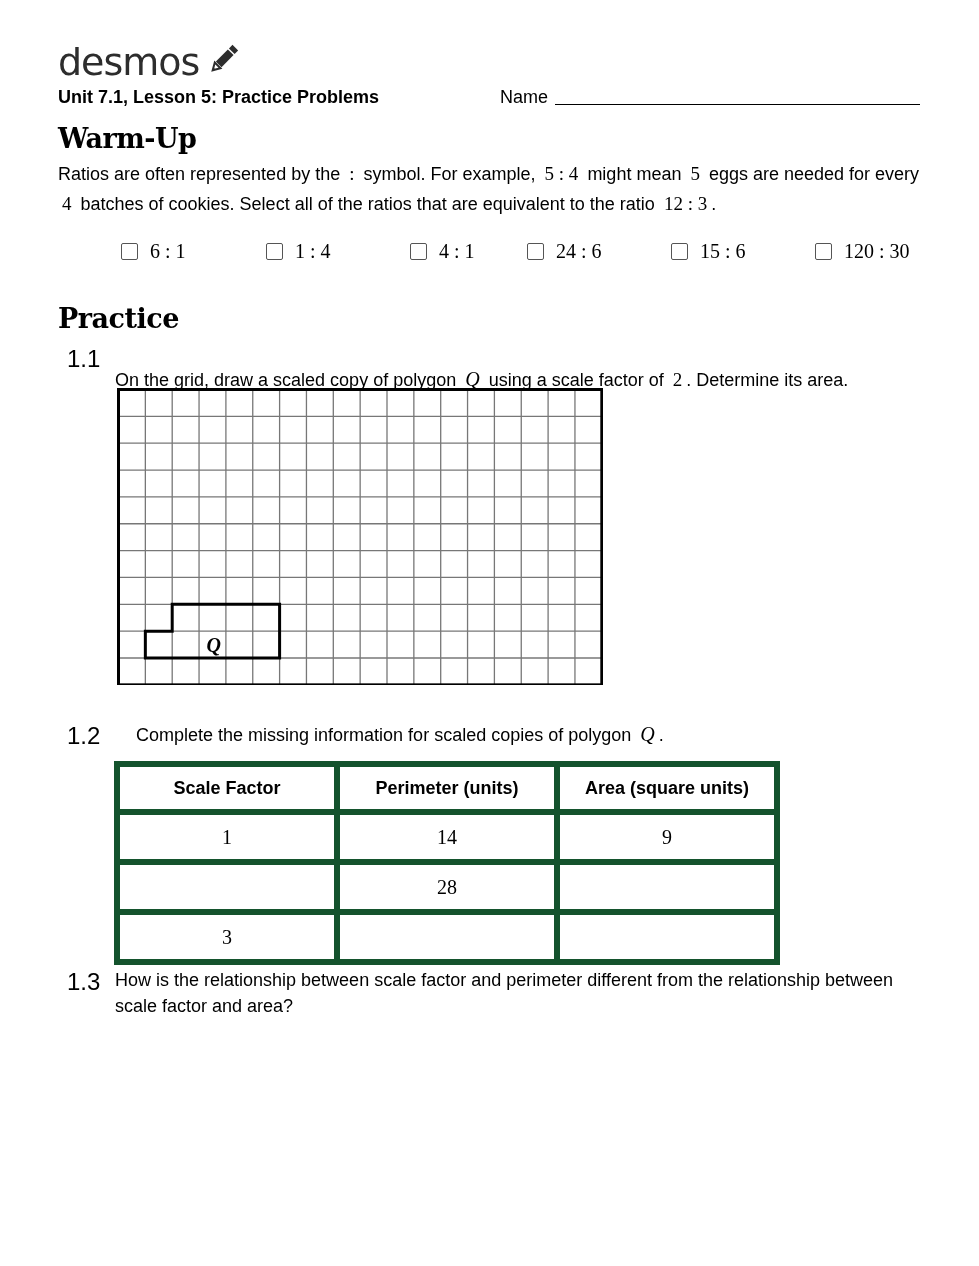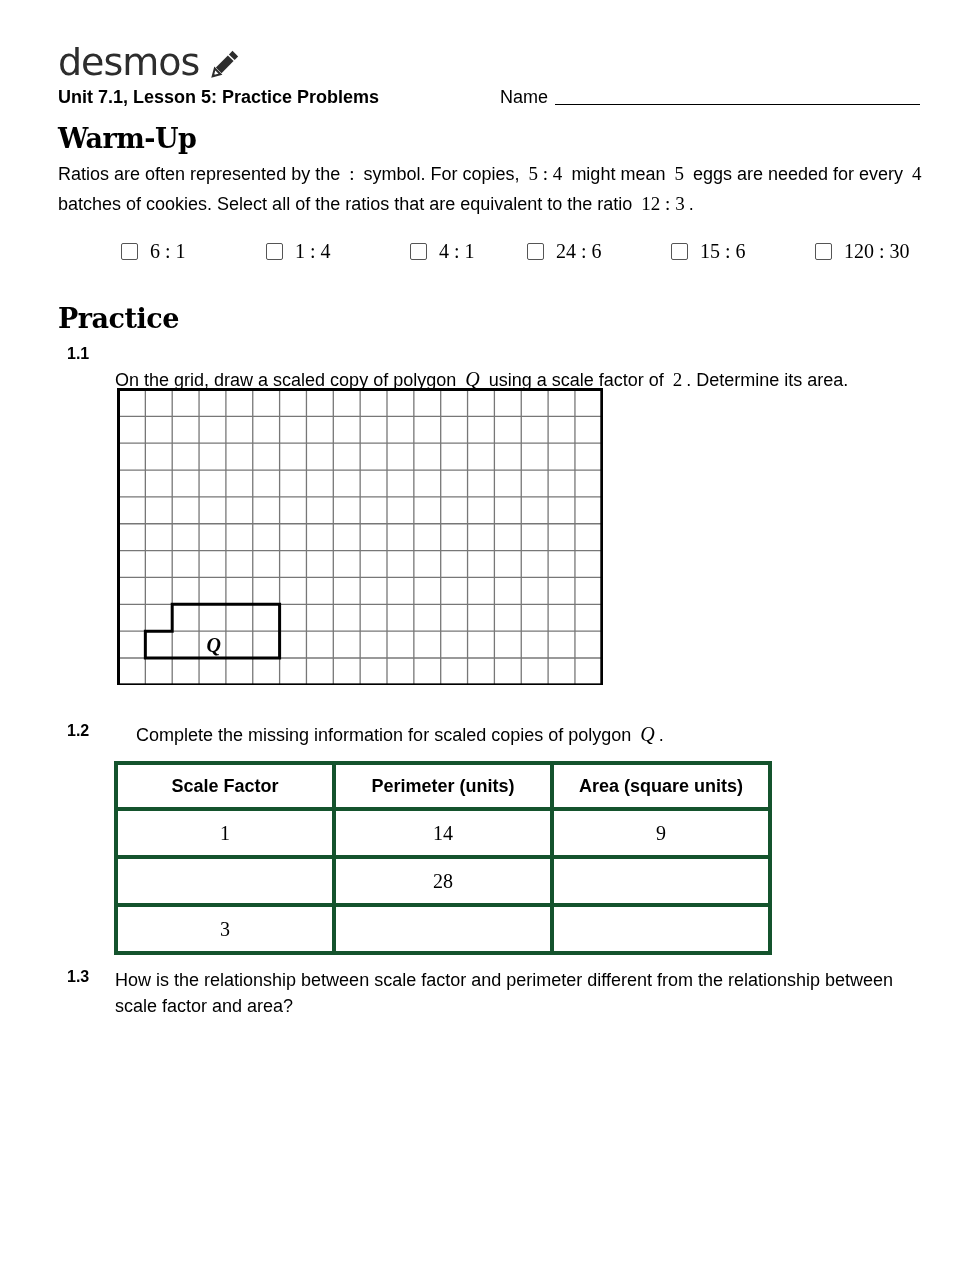--- a/index.html
+++ b/index.html
@@ -1,40 +1,40 @@
 <!DOCTYPE html>
 <html><head>
 <meta charset="utf-8">
 <style>
   html, body { margin: 0; padding: 0; background: #ffffff; }
   body { width: 979px; height: 1266px; position: relative; overflow: hidden; color: #000;
          font-family: "Liberation Sans", sans-serif; }
   .abs { position: absolute; }
-  .logo { left: 58px; top: 42px; display: flex; align-items: flex-end; }
+  .logo { left: 58px; top: 42px; display: flex; align-items: flex-start; }
   .logo-text { font-family: "DejaVu Sans", sans-serif; font-size: 38px; letter-spacing: -1px; color: #2d2d2d; line-height: 40px; }
   .logo-pencil { margin-left: 8px; width: 34px; height: 34px; }
   .unit-title { left: 58px; top: 87px; font-size: 18px; font-weight: bold; }
   .name-label { left: 500px; top: 87px; font-size: 18px; }
   .name-line { left: 555px; top: 104px; width: 365px; border-bottom: 1.5px solid #000; height: 0; }
   .h2 { font-family: "DejaVu Serif", serif; font-weight: bold; font-size: 27px; letter-spacing: -0.5px; }
   .warm-title { left: 58px; top: 123px; }
   .practice-title { left: 58px; top: 303px; }
   .para { font-size: 18px; line-height: 29px; }
   .warm-text { left: 58px; top: 159px; width: 880px; }
   .m { font-family: "Liberation Serif", serif; font-size: 19px; padding: 0 4px; }
   .mi { font-family: "Liberation Serif", serif; font-style: italic; font-size: 20px; padding: 0 4px; }
   .choices { left: 0; top: 240px; width: 979px; height: 30px; }
   .choice { position: absolute; top: 0; display: flex; align-items: center; padding-left: 29px; }
   .cb { width: 17px; height: 17px; border: 1.2px solid #555; border-radius: 2px; background: #fff; box-sizing: border-box; }
   .choice-label { font-family: "Liberation Serif", serif; font-size: 20px; margin-left: 12px; }
-  .q-num { font-size: 16px; position: absolute; font-weight: bold; }
+  .q-num { font-size: 24px; position: absolute; }
   .q-text { font-size: 18px; position: absolute; line-height: 26px; }
   .grid { left: 117px; top: 388px; }
   table.data { position: absolute; left: 114px; top: 761px; border-collapse: collapse; }
-  table.data th, table.data td { border: 4px solid #14532d; width: 212px; height: 42px; text-align: center; }
+  table.data th, table.data td { border: 6px solid #14532d; width: 212px; height: 42px; text-align: center; }
   table.data th { font-size: 18px; font-weight: bold; height: 40px; }
   table.data td { font-family: "Liberation Serif", serif; font-size: 20px; }
 </style>
 </head>
 <body>
 
 <div class="abs logo">
   <span class="logo-text">desmos</span>
   <svg class="logo-pencil" viewBox="0 0 34 34">
     <g transform="rotate(45 17 17)">
@@ -46,21 +46,21 @@
   </svg>
 </div>
 <div class="abs unit-title">Unit 7.1, Lesson 5: Practice Problems</div>
 <div class="abs name-label">Name</div>
 <div class="abs name-line"></div>
 
 <div class="abs h2 warm-title">Warm-Up</div>
 <div class="abs para warm-text">
   <span>Ratios are often represented by the</span>
   <span class="m">:</span>
-  <span>symbol. For copies,</span>
+  <span>symbol. For example,</span>
   <span class="m">5 : 4</span>
   <span>might mean</span>
   <span class="m">5</span>
   <span>eggs are needed for every</span>
   <span class="m">4</span>
   <span>batches of cookies. Select all of the ratios that are equivalent to the ratio</span>
   <span class="m">12 : 3</span><span>.</span>
 </div>
 
 <div class="abs choices">

